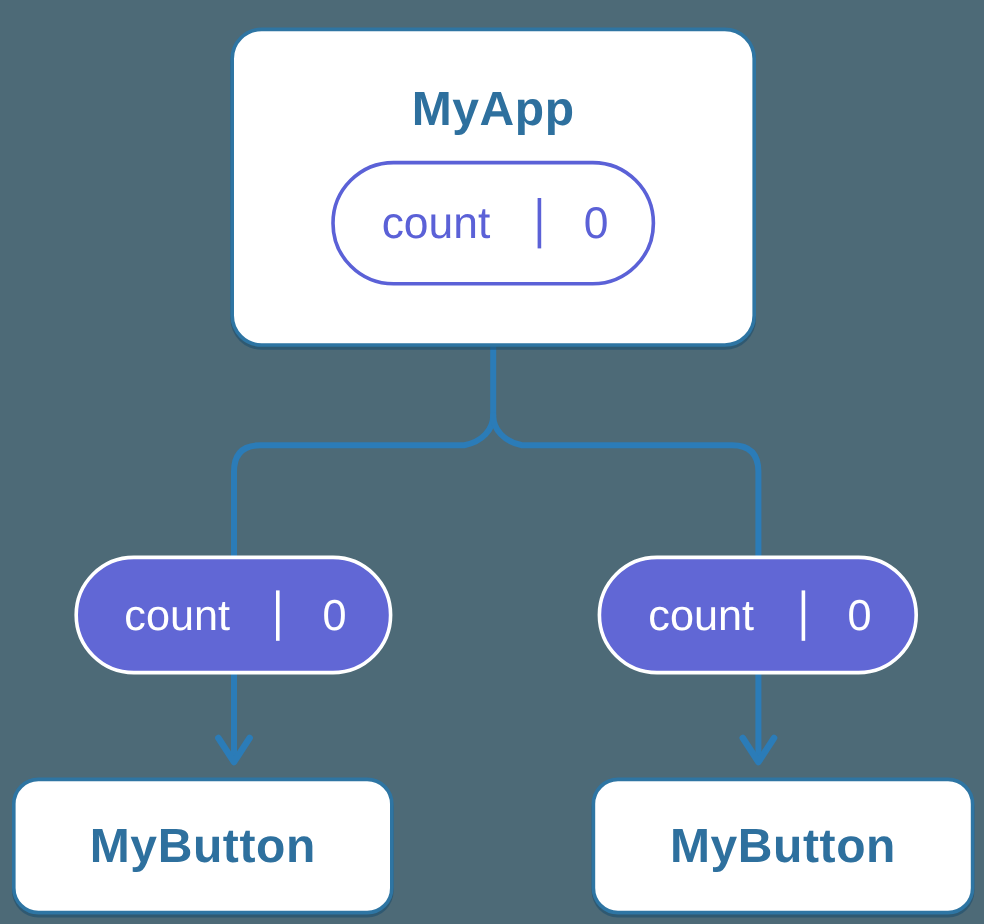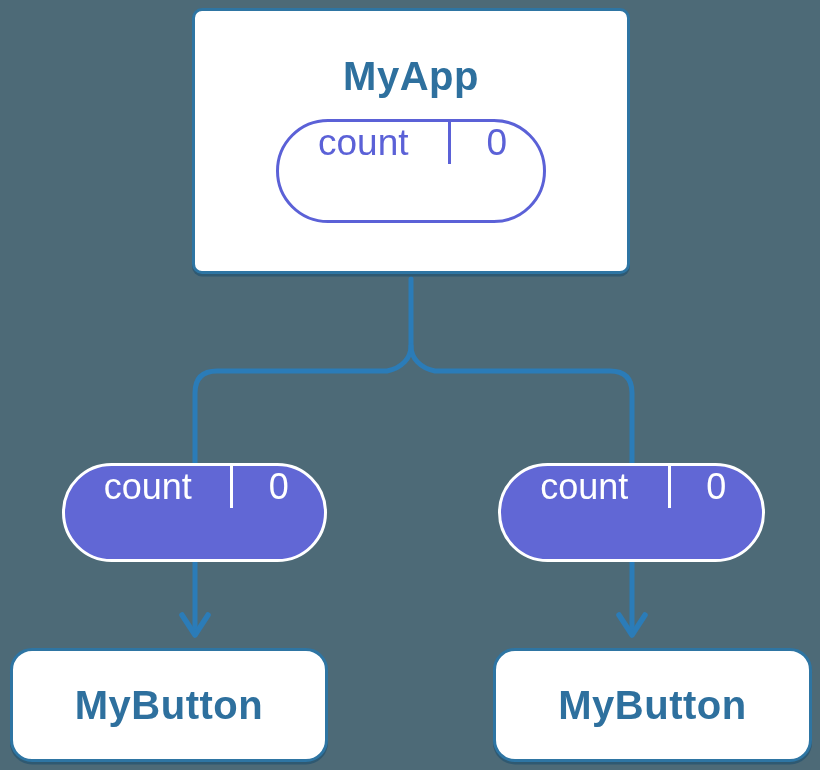--- a/index.html
+++ b/index.html
@@ -32,41 +32,41 @@
 
   .card {
     position: absolute;
     background: #ffffff;
     border: 3px solid var(--card-border);
     box-shadow: 0 2.5px 0 rgba(23, 74, 110, 0.55);
     z-index: 1;
   }
 
   .card-root {
-    left: 192px; top: 8px;
+    left: 192px; top: 23px;
     width: 438px; height: 266px;
-    border-radius: 10px;
+    border-radius: 26px;
     display: flex;
     flex-direction: column;
     align-items: center;
   }
   .node-title {
     font-size: 40px;
     font-weight: 700;
     color: var(--title-text);
     letter-spacing: 0.5px;
   }
   .card-root .node-title {
     margin-top: 42px;
     line-height: 46px;
   }
 
   .pill {
     display: flex;
-    align-items: flex-start;
+    align-items: center;
     border-radius: 60px;
     overflow: hidden;
   }
   .pill-seg {
     display: flex;
     align-items: center;
     justify-content: center;
   }
   .pill-seg-left  { flex: 0 0 65%; border-right: 3px solid currentColor; }
   .pill-seg-right { flex: 1 1 auto; }

